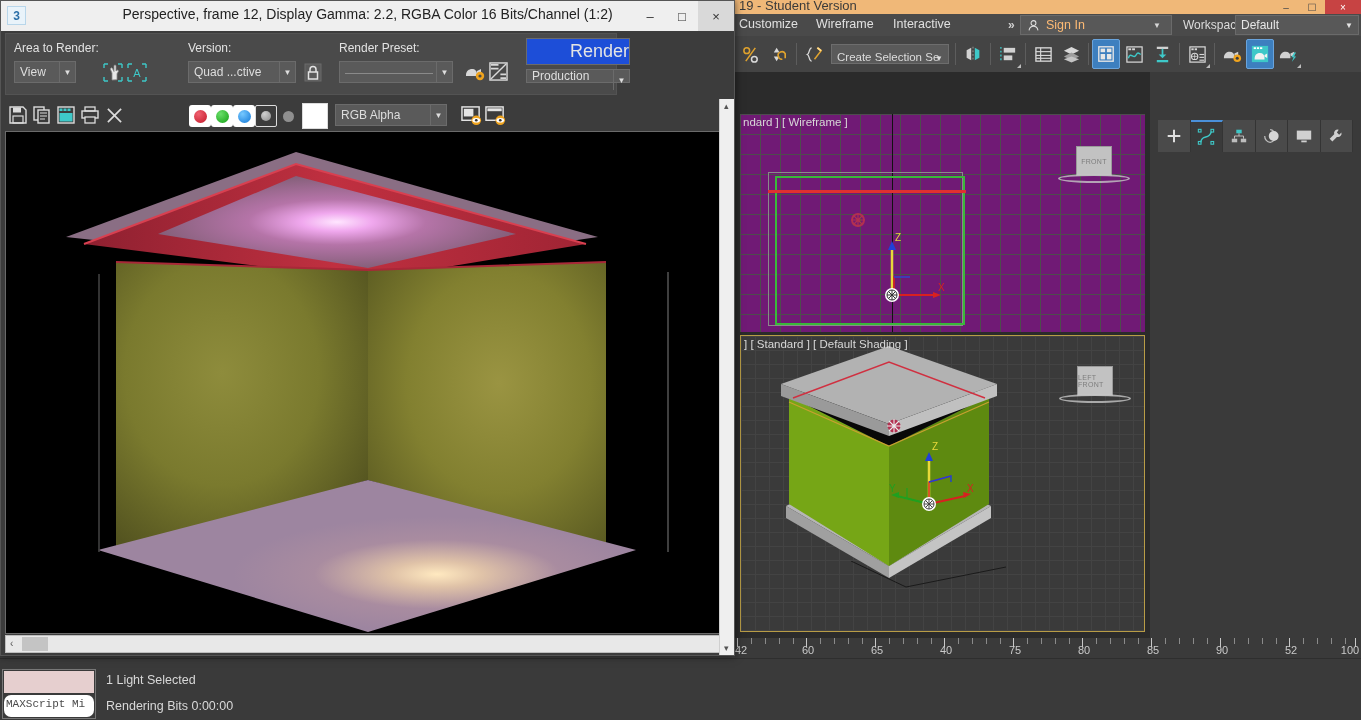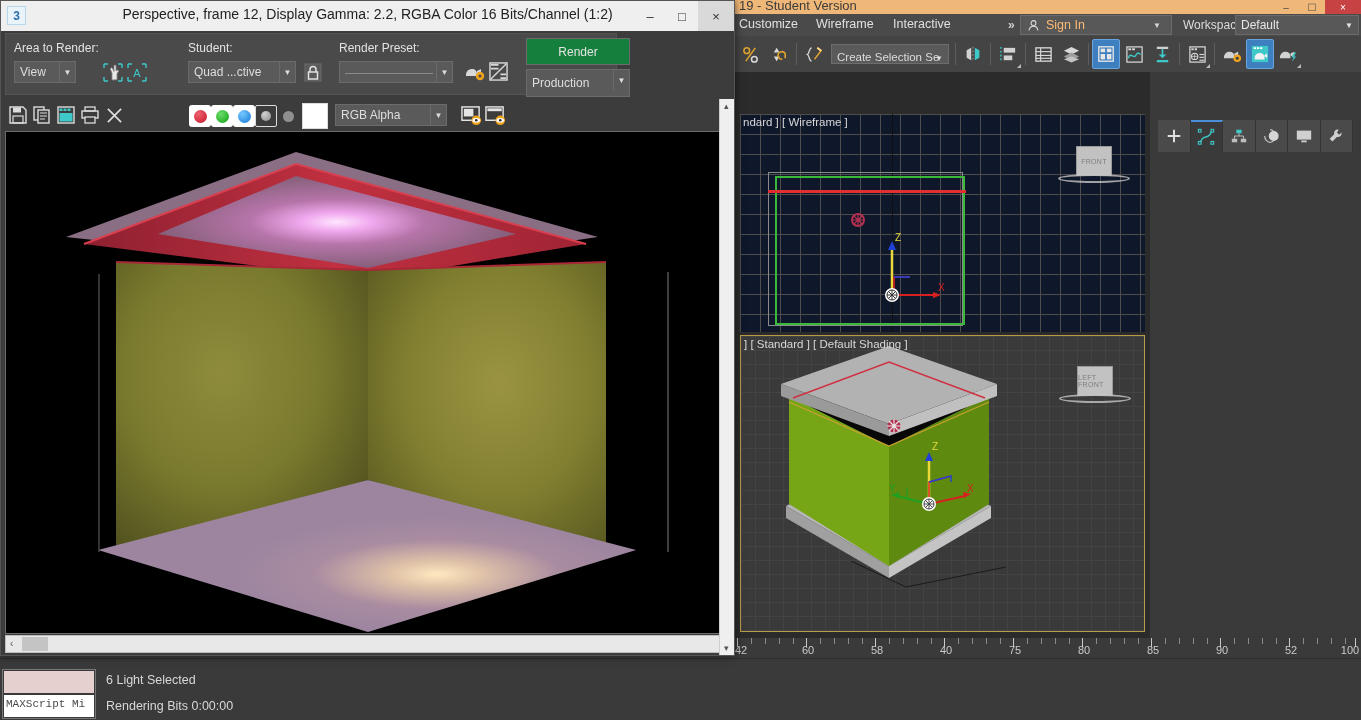--- a/index.html
+++ b/index.html
@@ -44,21 +44,21 @@
   .tb-sep{ width:1px; height:22px; background:#5d5d5d; margin:0 3px; flex:0 0 auto;}
   .tb-combo{ width:118px; height:20px; background:#5a5a5a; border:1px solid #6d6d6d;
     font-size:11.5px; color:#dcdcdc; display:flex; align-items:flex-end; padding-left:5px;
     position:relative; flex:0 0 auto; margin:0 3px;}
   .tb-combo .dd{ position:absolute; right:5px; font-size:8px;}
   .corner{ position:absolute; right:1px; bottom:1px; width:0;height:0;
     border-left:4px solid transparent; border-bottom:4px solid #bdbdbd;}
 
   
   .vp-wrap{ position:absolute; left:735px; top:72px; width:415px; height:566px; background:#2b2b2b;}
-  .vp{ position:absolute; left:5px; width:405px; background:#0f172a; overflow:hidden;}
+  .vp{ position:absolute; left:5px; width:405px; background:#701a75; overflow:hidden;}
   .vp.top{ top:42px; height:218px; }
   .vp.bot{ top:263px; height:297px; border:1px solid #b89c46;}
   .vp-label{ position:absolute; left:3px; top:2px; font-size:11.5px; color:#d8d8d8;
     z-index:5; white-space:nowrap;}
   .grid-bg{ position:absolute; inset:0;
     background-image:linear-gradient(to right,#4d4d4d 1px,transparent 1px),
                      linear-gradient(to bottom,#4d4d4d 1px,transparent 1px);
     background-size:20px 20px; }
   .axis-v{ position:absolute; top:0; bottom:0; width:1px; background:#111;}
   .cube-nav{ position:absolute; width:72px; height:52px;}
@@ -82,21 +82,21 @@
   .tl-tick.maj{ height:9px; background:#c8c8c8;}
   .tl-num{ position:absolute; top:6px; font-size:11px; color:#c9c9c9; transform:translateX(-50%);}
 
   
   .statusbar{ position:absolute; left:0; top:658px; width:1361px; height:62px; background:#3a3a3a;
     border-top:1px solid #2e2e2e;}
   .mx-listener{ position:absolute; left:2px; top:10px; width:94px; height:50px; border:1px solid #777;}
   .mx-listener .pink{ position:absolute; left:1px; top:1px; width:90px; height:22px; background:#e6cfcf;}
   .mx-listener .txt{ position:absolute; left:1px; top:25px; width:90px; height:22px; background:#fff;
     color:#4a4a4a; font-family:"Liberation Mono", monospace; font-size:11px; padding:3px 2px; overflow:hidden;
-    white-space:nowrap;}
+    white-space:nowrap;border-radius:7px;}
   .st-prompt{ position:absolute; left:106px; top:14px; font-size:12.5px; color:#d8d8d8;}
   .st-prompt2{ position:absolute; left:106px; top:40px; font-size:12.5px; color:#d8d8d8;}
 
   
   #render-win{ position:absolute; left:0; top:0; width:735px; height:656px;
     background:#3c3c3c; border:1px solid #555; box-shadow:0 0 8px rgba(0,0,0,.6);}
   .rw-title{ position:absolute; left:0; top:0; width:733px; height:30px; background:#efefef;}
   .rw-title .ico{ position:absolute; left:6px; top:5px; width:19px; height:19px;
     background:#e9f3fa; border:1px solid #b8d6ea; color:#2a6fa8; font-size:12px; font-weight:bold;
     display:flex; align-items:center; justify-content:center;}
@@ -104,22 +104,22 @@
   .rw-wb{ position:absolute; top:0; height:30px; display:flex; align-items:center; justify-content:center;
     font-size:13px; color:#333; }
   .rw-panel{ position:absolute; left:4px; top:32px; width:612px; height:62px;
     background:#4a4a4a; border:1px solid #535353;}
   .rw-lbl{ position:absolute; font-size:12px; color:#e2e2e2;}
   .rw-combo{ position:absolute; background:#5a5a5a; border:1px solid #6b6b6b; height:22px;
     font-size:12px; color:#dedede; display:flex; align-items:center; padding-left:5px;}
   .rw-combo .dd{ position:absolute; right:0; top:0; width:16px; height:20px;
     display:flex; align-items:center; justify-content:center; font-size:8px;
     border-left:1px solid #6b6b6b;}
-  .rw-btn{ position:absolute; background:#15803d; border:1px solid #6b6b6b;
-    display:flex; align-items:center; justify-content:center; font-size:12px; color:#e4e4e4;}
+  .rw-btn{ position:absolute; background:#1d4ed8; border:1px solid #6b6b6b;
+    display:flex; align-items:center; justify-content:flex-end; font-size:18px; color:#e4e4e4;}
   .rw-icobtn{ position:absolute; width:22px; height:22px; display:flex; align-items:center;
     justify-content:center;}
   .rw-toolbar2{ position:absolute; left:0; top:98px; width:733px; height:34px; background:#3c3c3c;}
   .chan-btn{ position:absolute; width:22px; height:22px; border-radius:3px;
     display:flex; align-items:center; justify-content:center;}
   .chan-btn .dot{ width:13px; height:13px; border-radius:50%;}
   .render-canvas{ position:absolute; left:4px; top:130px; width:722px; height:503px;
     background:#000; border:1px solid #6a6a6a; overflow:hidden;}
   .rw-hscroll{ position:absolute; left:4px; top:634px; width:722px; height:18px;
     background:#e8e8e8; border:1px solid #bdbdbd;}
@@ -435,21 +435,21 @@
     </div>
 
   </div>
 
   <div class="timeline">
     <div class="tl-tick maj" style="left:2px"></div>
     <div class="tl-num" style="left:6px">42</div>
     <div class="tl-tick maj" style="left:71px"></div>
     <div class="tl-num" style="left:73px">60</div>
     <div class="tl-tick maj" style="left:140px"></div>
-    <div class="tl-num" style="left:142px">58</div>
+    <div class="tl-num" style="left:142px">65</div>
     <div class="tl-tick maj" style="left:209px"></div>
     <div class="tl-num" style="left:211px">40</div>
     <div class="tl-tick maj" style="left:278px"></div>
     <div class="tl-num" style="left:280px">75</div>
     <div class="tl-tick maj" style="left:347px"></div>
     <div class="tl-num" style="left:349px">80</div>
     <div class="tl-tick maj" style="left:416px"></div>
     <div class="tl-num" style="left:418px">85</div>
     <div class="tl-tick maj" style="left:485px"></div>
     <div class="tl-num" style="left:487px">90</div>
@@ -493,21 +493,21 @@
         <div class="tl-tick" style="left:582px"></div>
     <div class="tl-tick" style="left:596px"></div>
         <div class="tl-tick" style="left:610px"></div>
   </div>
 
   <div class="statusbar">
     <div class="mx-listener">
       <div class="pink"></div>
       <div class="txt">MAXScript Mi</div>
     </div>
-    <div class="st-prompt">6 Light Selected</div>
+    <div class="st-prompt">1 Light Selected</div>
     <div class="st-prompt2">Rendering Bits  0:00:00</div>
 
   </div>
 </div>
 
 <div id="render-win">
 
   <div class="rw-title">
     <div class="ico">3</div>
     <div class="t">Perspective, frame 12, Display Gamma: 2.2, RGBA Color 16 Bits/Channel (1:2)</div>
@@ -528,21 +528,21 @@
         <path d="M9 17 l0 -7 l-1.5 -3.5 a1 1 0 0 1 2 -1 l1.5 3 l0 -5.5 a1 1 0 0 1 2 0 l0 5 l.6 -.5 a1 1 0 0 1 1.6 1.2 l-1.2 2 l0 6 Z" fill="#e8e8e8" stroke="#888" stroke-width=".8"></path>
       </svg>
     </div>
     <div class="rw-icobtn" style="left:120px;top:27px">
       <svg width="20" height="19" viewBox="0 0 20 19">
         <path d="M1 1 h4 M1 1 v4 M15 1 h4 M19 1 v4 M1 18 h4 M1 18 v-4 M19 18 h-4 M19 18 v-4" fill="none" stroke="#3ec8c8" stroke-width="1.4"></path>
         <text x="10" y="14" text-anchor="middle" font-size="11" fill="#3ec8c8" font-family="sans-serif">A</text>
       </svg>
     </div>
 
-    <div class="rw-lbl" style="left:182px;top:7px">Student:</div>
+    <div class="rw-lbl" style="left:182px;top:7px">Version:</div>
     <div class="rw-combo" style="left:182px;top:27px;width:108px">
       <span>Quad ...ctive</span>
       <span class="dd">▼</span>
     </div>
     <div class="rw-icobtn" style="left:296px;top:27px">
       <svg width="18" height="19" viewBox="0 0 18 19">
         <rect x="1" y="1" width="16" height="17" fill="#5a5a5a" stroke="#6b6b6b"></rect>
         <path d="M6 9 V6.5 a3 3 0 0 1 6 0 V9" fill="none" stroke="#e2e2e2" stroke-width="1.5"></path>
         <rect x="4.5" y="9" width="9" height="7" fill="none" stroke="#e2e2e2" stroke-width="1.5"></rect>
       </svg>
@@ -566,21 +566,21 @@
         <rect x="1" y="1" width="18" height="18" fill="none" stroke="#d8d8d8" stroke-width="1.5"></rect>
         <path d="M2 18 L18 2" stroke="#d8d8d8" stroke-width="1.5"></path>
         <path d="M2 2 h8 v2 h-8 Z M2 6 h8 v2 h-8 Z" fill="#d8d8d8"></path>
         <path d="M12 12 h6 v2 h-6 Z M12 16 h6 v2 h-6 Z" fill="#d8d8d8"></path>
       </svg>
     </div>
 
     <div class="rw-btn" style="left:520px;top:4px;width:104px;height:27px">
       <span>Render</span>
     </div>
-    <div class="rw-combo" style="left:520px;top:35px;width:104px;height:28px">
+    <div class="rw-combo" style="left:520px;top:35px;width:104px;height:14px">
       <span>Production</span>
       <span class="dd">▼</span>
     </div>
   </div>
 
   <div class="rw-toolbar2">
     <div class="rw-icobtn" style="left:6px;top:5px">
       <svg width="18" height="18" viewBox="0 0 18 18">
         <path d="M1 1 h13 l3 3 v13 h-16 Z" fill="none" stroke="#dcdcdc" stroke-width="1.4"></path>
         <rect x="4" y="1.5" width="8" height="5" fill="#dcdcdc"></rect>

